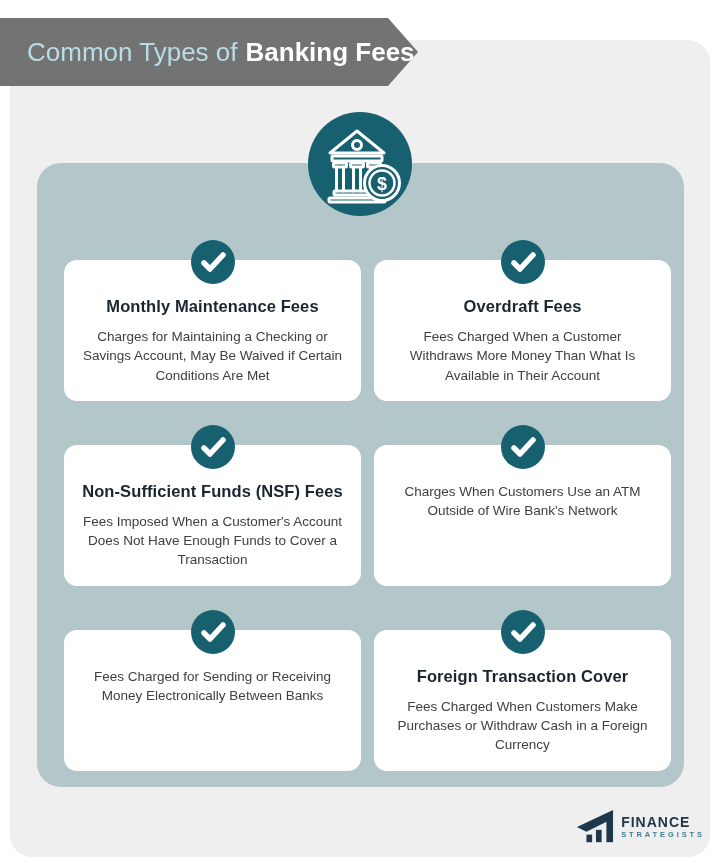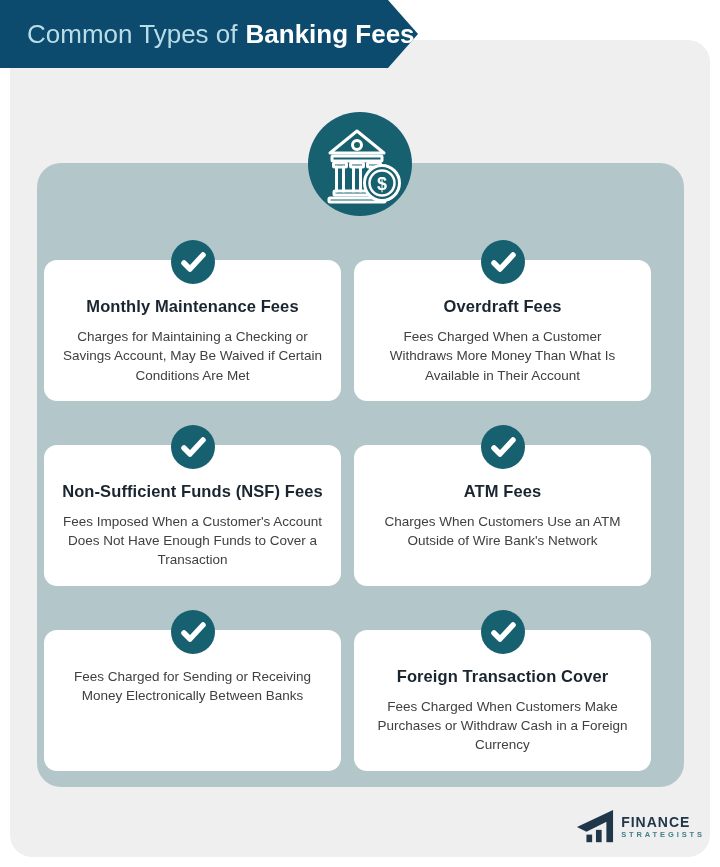--- a/index.html
+++ b/index.html
@@ -16,23 +16,23 @@
     position: absolute;
     left: 10px; top: 40px;
     width: 700px; height: 817px;
     background: #f0eff0;
     border-radius: 22px;
   }
 
   
   .banner {
     position: absolute;
-    left: 0; top: 0;
+    left: 0; top: 18px;
     width: 418px; height: 68px;
-    background: #0c4a6e;
+    background: #737373;
     clip-path: polygon(0 0, calc(100% - 30px) 0, 100% 50%, calc(100% - 30px) 100%, 0 100%);
     display: flex;
     align-items: center;
     box-sizing: border-box;
     padding-left: 27px;
     z-index: 6;
   }
   .banner-title { display: flex; gap: 8px; white-space: nowrap; }
   .banner-title .light { font-size: 26px; font-weight: 400; color: #b9dde7; }
   .banner-title .bold  { font-size: 26px; font-weight: 700; color: #ffffff; }
@@ -50,21 +50,21 @@
     position: absolute;
     left: 37px; top: 163px;
     width: 647px; height: 624px;
     background: #b3c7cb;
     border-radius: 24px;
   }
 
   
   .cards {
     position: absolute;
-    left: 44px; top: 240px;
+    left: 64px; top: 240px;
     width: 607px;
     display: grid;
     grid-template-columns: 297px 297px;
     column-gap: 13px;
     row-gap: 24px;
     z-index: 3;
   }
   .card-wrap {
     display: flex;
     flex-direction: column;
@@ -206,21 +206,20 @@
   </div>
 
   <div class="card-wrap">
     <div class="check-badge">
       <svg width="44" height="44" viewBox="0 0 44 44">
           <circle cx="22" cy="22" r="22" fill="#17606f"></circle>
           <path d="M13 23 L19 29 L32 15" stroke="#ffffff" stroke-width="5.5" fill="none" stroke-linecap="round" stroke-linejoin="round"></path>
         </svg>
     </div>
     <div class="card">
-      <h3 class="card-title">ATM Fees</h3>
       <p class="card-desc">Charges When Customers Use an ATM Outside of Wire Bank's Network</p>
     </div>
   </div>
 
   <div class="card-wrap">
     <div class="check-badge">
       <svg width="44" height="44" viewBox="0 0 44 44">
           <circle cx="22" cy="22" r="22" fill="#17606f"></circle>
           <path d="M13 23 L19 29 L32 15" stroke="#ffffff" stroke-width="5.5" fill="none" stroke-linecap="round" stroke-linejoin="round"></path>
         </svg>

